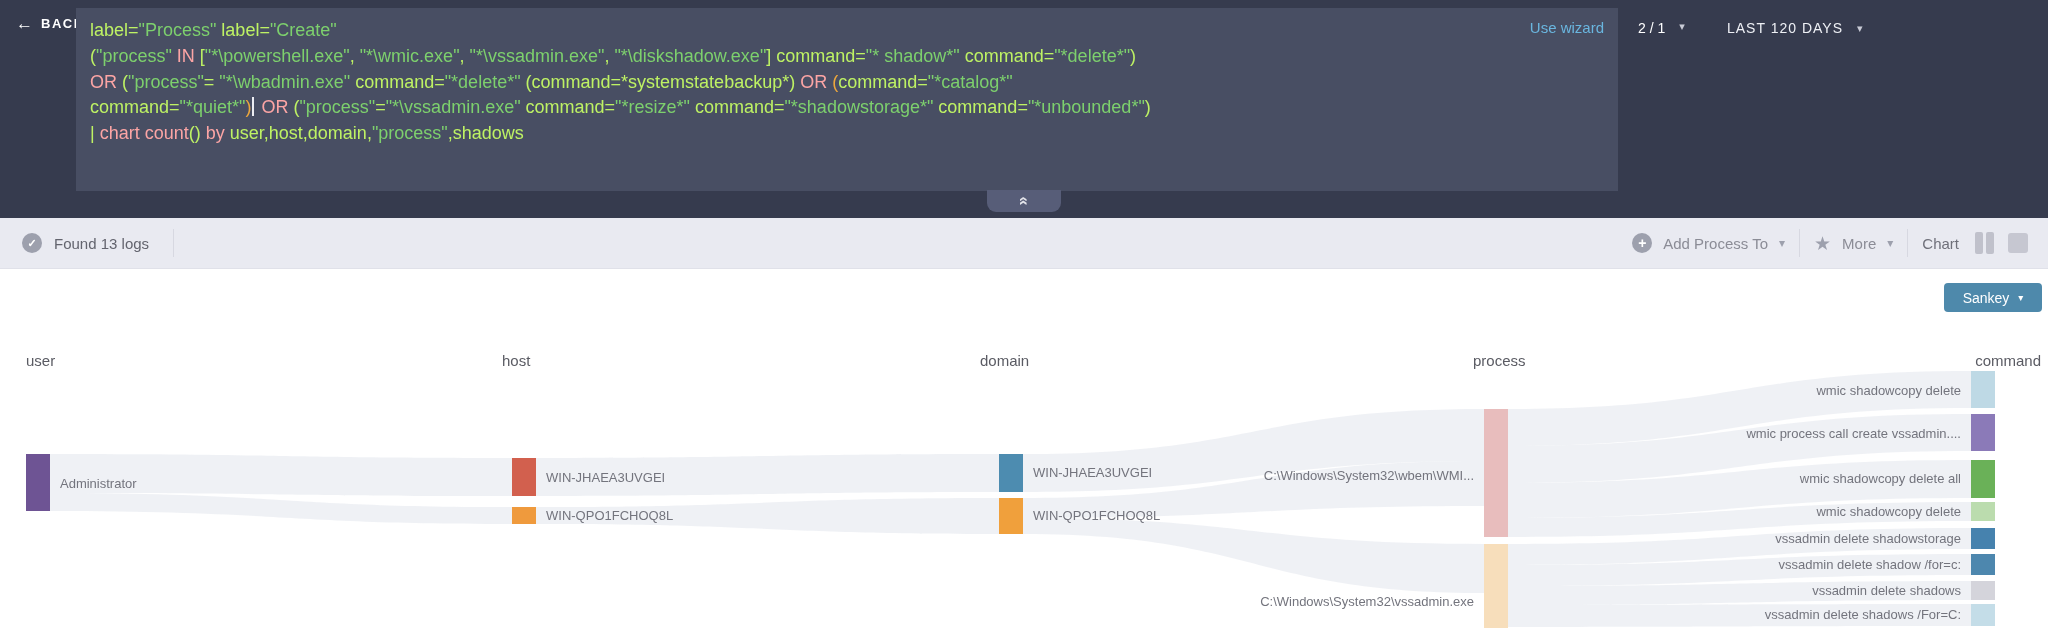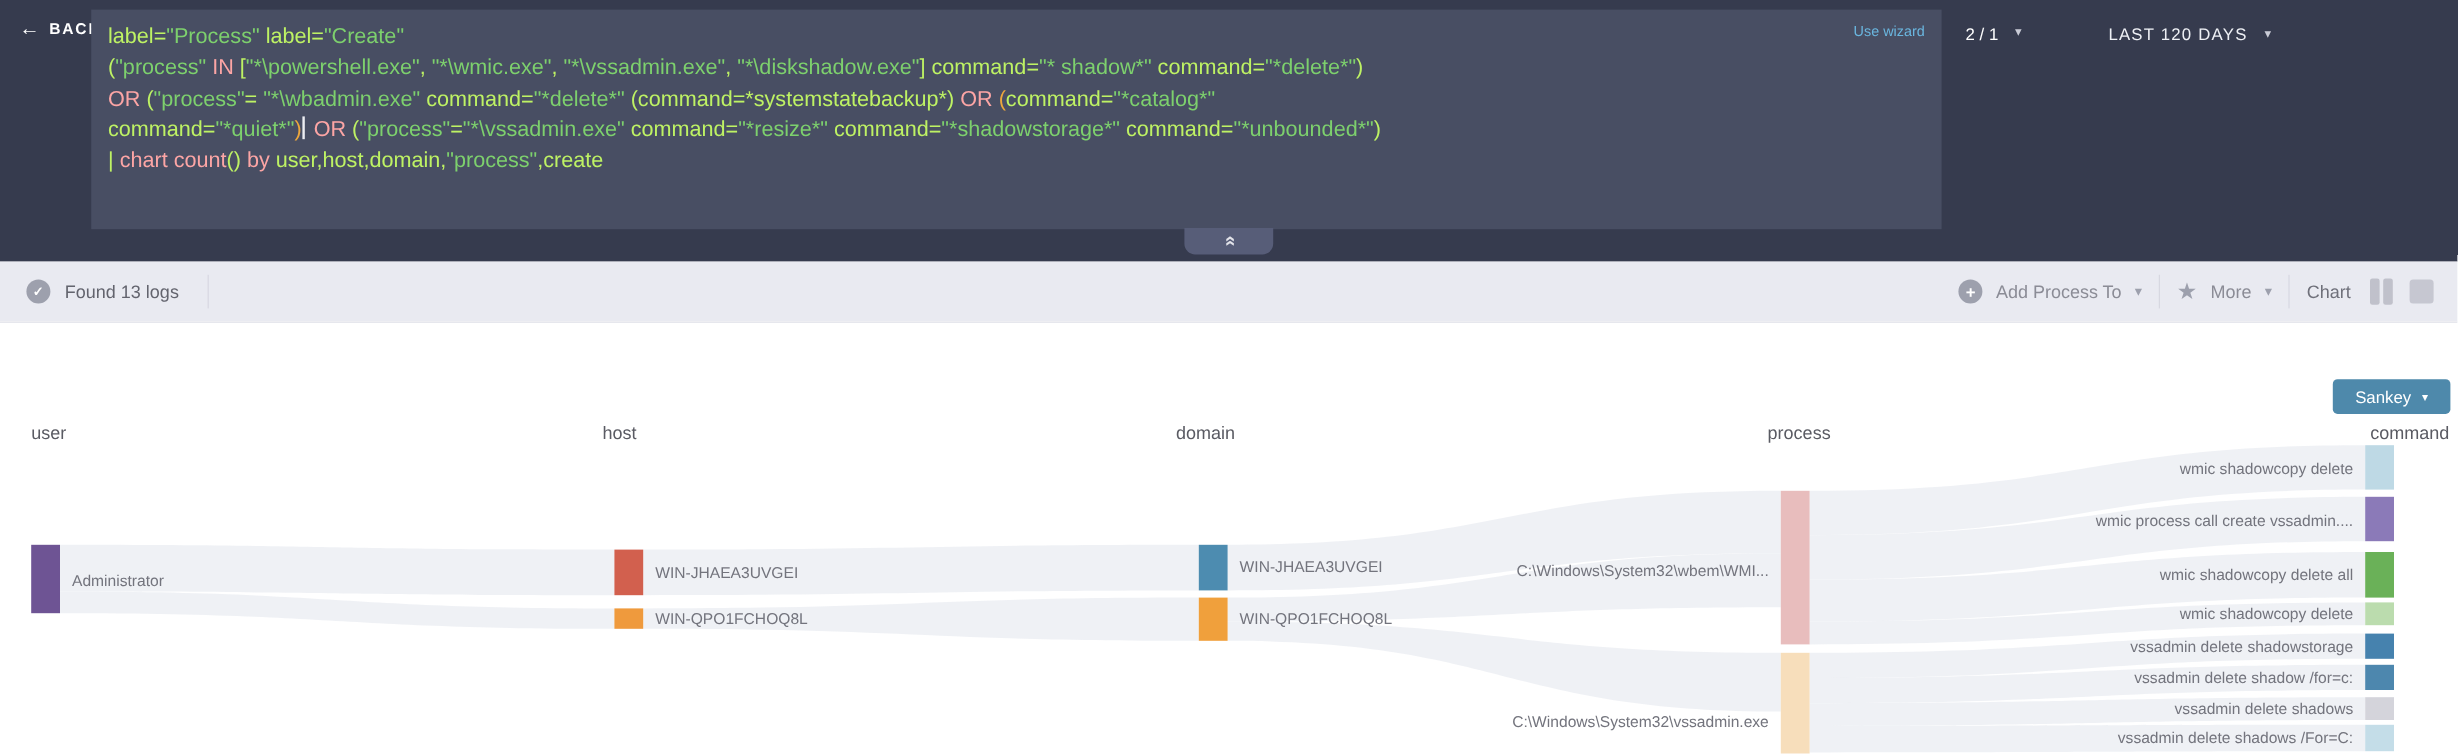--- a/index.html
+++ b/index.html
@@ -12,27 +12,27 @@
         color:#ffffff;cursor:pointer;}
   .back-arrow{font-size:17px;line-height:1;}
   .back-label{font-size:13px;font-weight:bold;letter-spacing:1.5px;}
 
   .query-panel{position:absolute;left:76px;top:8px;width:1542px;height:183px;
                background:#484e63;box-sizing:border-box;padding:10px 14px;cursor:text;}
   .qline{white-space:pre;font-size:18px;line-height:25.8px;color:#d9dade;}
   .tok-w{color:#bef264}.tok-g{color:#7dd06d}.tok-b{color:#fca5a5}.tok-o{color:#eda73c}
   .cursor{display:inline-block;width:2px;height:19px;background:#ecedf2;
           vertical-align:-3px;margin:0 2px 0 1px;}
-  .use-wizard{position:absolute;right:14px;top:11px;color:#6ab6df;font-size:12px;
+  .use-wizard{position:absolute;right:14px;top:11px;color:#6ab6df;font-size:15px;
               text-decoration:none;cursor:pointer;}
 
   .pager{position:absolute;left:1638px;top:20px;display:flex;align-items:flex-start;gap:14px;
          color:#ffffff;font-size:14px;cursor:pointer;}
   .timerange{position:absolute;left:1727px;top:20px;display:flex;align-items:center;gap:14px;
-             color:#eef0f5;font-size:14px;letter-spacing:1px;cursor:pointer;margin-left:30px;}
+             color:#eef0f5;font-size:14px;letter-spacing:1px;cursor:pointer;}
   .caret{color:#c9cbd6;font-size:11px;}
   .search-btn{position:absolute;left:1888px;top:10px;width:146px;height:38px;
               background:#5d6695;border:none;border-radius:4px;color:#eceef4;
               font-size:13px;letter-spacing:3.5px;cursor:pointer;
               font-family:"Liberation Sans",sans-serif;}
   .collapse-tab{position:absolute;left:987px;top:190px;width:74px;height:22px;
                 background:#575d78;border-radius:0 0 9px 9px;display:flex;
                 align-items:center;justify-content:center;cursor:pointer;}
   .collapse-tab .chev{display:inline-block;transform:rotate(90deg);color:#e3e4ea;
                       font-size:16px;font-weight:bold;line-height:1;}
@@ -57,21 +57,21 @@
   .icon-square{width:20px;height:20px;background:#c6c7d1;border-radius:3px;cursor:pointer;}
   .tb-caret{color:#9da0ad;font-size:12px;}
 
   
   .chart-area{position:absolute;left:0;top:268px;width:2048px;height:360px;background:#ffffff;
               border-top:1px solid #e0e1e9;box-sizing:border-box;}
   #sankey-svg{position:absolute;left:0;top:0;}
   .sankey-btn{position:absolute;right:6px;top:14px;width:98px;height:29px;background:#4e89ab;
               border:none;border-radius:4px;color:#fff;font-size:14px;cursor:pointer;
               display:flex;align-items:center;justify-content:center;gap:9px;
-              font-family:"Liberation Sans",sans-serif;margin-top:33px;}
+              font-family:"Liberation Sans",sans-serif;}
   .sankey-btn .caret{color:#fff;font-size:10px;}
   svg text{font-family:"Liberation Sans",sans-serif;}
   .col-header{fill:#5a5b63;font-size:15px;}
   .node-label{fill:#73747d;font-size:13px;}
 </style>
 </head>
 <body>
 
 <div class="topbar">
 
@@ -79,21 +79,21 @@
     <span class="back-arrow">←</span>
     <span class="back-label">BACK</span>
   </div>
 
   <div class="query-panel">
     <div id="query-lines">
         <div class="qline"><span class="tok-w">label=</span><span class="tok-g">"Process"</span><span class="tok-w"> label=</span><span class="tok-g">"Create"</span></div>
         <div class="qline"><span class="tok-w">(</span><span class="tok-g">"process"</span><span class="tok-w"> </span><span class="tok-b">IN</span><span class="tok-w"> [</span><span class="tok-g">"*\powershell.exe"</span><span class="tok-w">, </span><span class="tok-g">"*\wmic.exe"</span><span class="tok-w">, </span><span class="tok-g">"*\vssadmin.exe"</span><span class="tok-w">, </span><span class="tok-g">"*\diskshadow.exe"</span><span class="tok-w">] command=</span><span class="tok-g">"* shadow*"</span><span class="tok-w"> command=</span><span class="tok-g">"*delete*"</span><span class="tok-w">)</span></div>
         <div class="qline"><span class="tok-b">OR</span><span class="tok-w"> (</span><span class="tok-g">"process"</span><span class="tok-w">= </span><span class="tok-g">"*\wbadmin.exe"</span><span class="tok-w"> command=</span><span class="tok-g">"*delete*"</span><span class="tok-w"> (command=*systemstatebackup*) </span><span class="tok-b">OR</span><span class="tok-w"> </span><span class="tok-o">(</span><span class="tok-w">command=</span><span class="tok-g">"*catalog*"</span></div>
         <div class="qline"><span class="tok-w">command=</span><span class="tok-g">"*quiet*"</span><span class="tok-o">)</span><span class="cursor"></span><span class="tok-w"> </span><span class="tok-b">OR</span><span class="tok-w"> (</span><span class="tok-g">"process"</span><span class="tok-w">=</span><span class="tok-g">"*\vssadmin.exe"</span><span class="tok-w"> command=</span><span class="tok-g">"*resize*"</span><span class="tok-w"> command=</span><span class="tok-g">"*shadowstorage*"</span><span class="tok-w"> command=</span><span class="tok-g">"*unbounded*"</span><span class="tok-w">)</span></div>
-        <div class="qline"><span class="tok-w">| </span><span class="tok-b">chart</span><span class="tok-w"> </span><span class="tok-b">count</span><span class="tok-w">() </span><span class="tok-b">by</span><span class="tok-w"> user,host,domain,</span><span class="tok-g">"process"</span><span class="tok-w">,create</span></div>
+        <div class="qline"><span class="tok-w">| </span><span class="tok-b">chart</span><span class="tok-w"> </span><span class="tok-b">count</span><span class="tok-w">() </span><span class="tok-b">by</span><span class="tok-w"> user,host,domain,</span><span class="tok-g">"process"</span><span class="tok-w">,shadows</span></div>
       </div>
     <a class="use-wizard">Use wizard</a>
   </div>
 
   <div class="pager">
     <span>2 / 1</span>
     <span class="caret">▾</span>
   </div>
 
   <div class="timerange">

